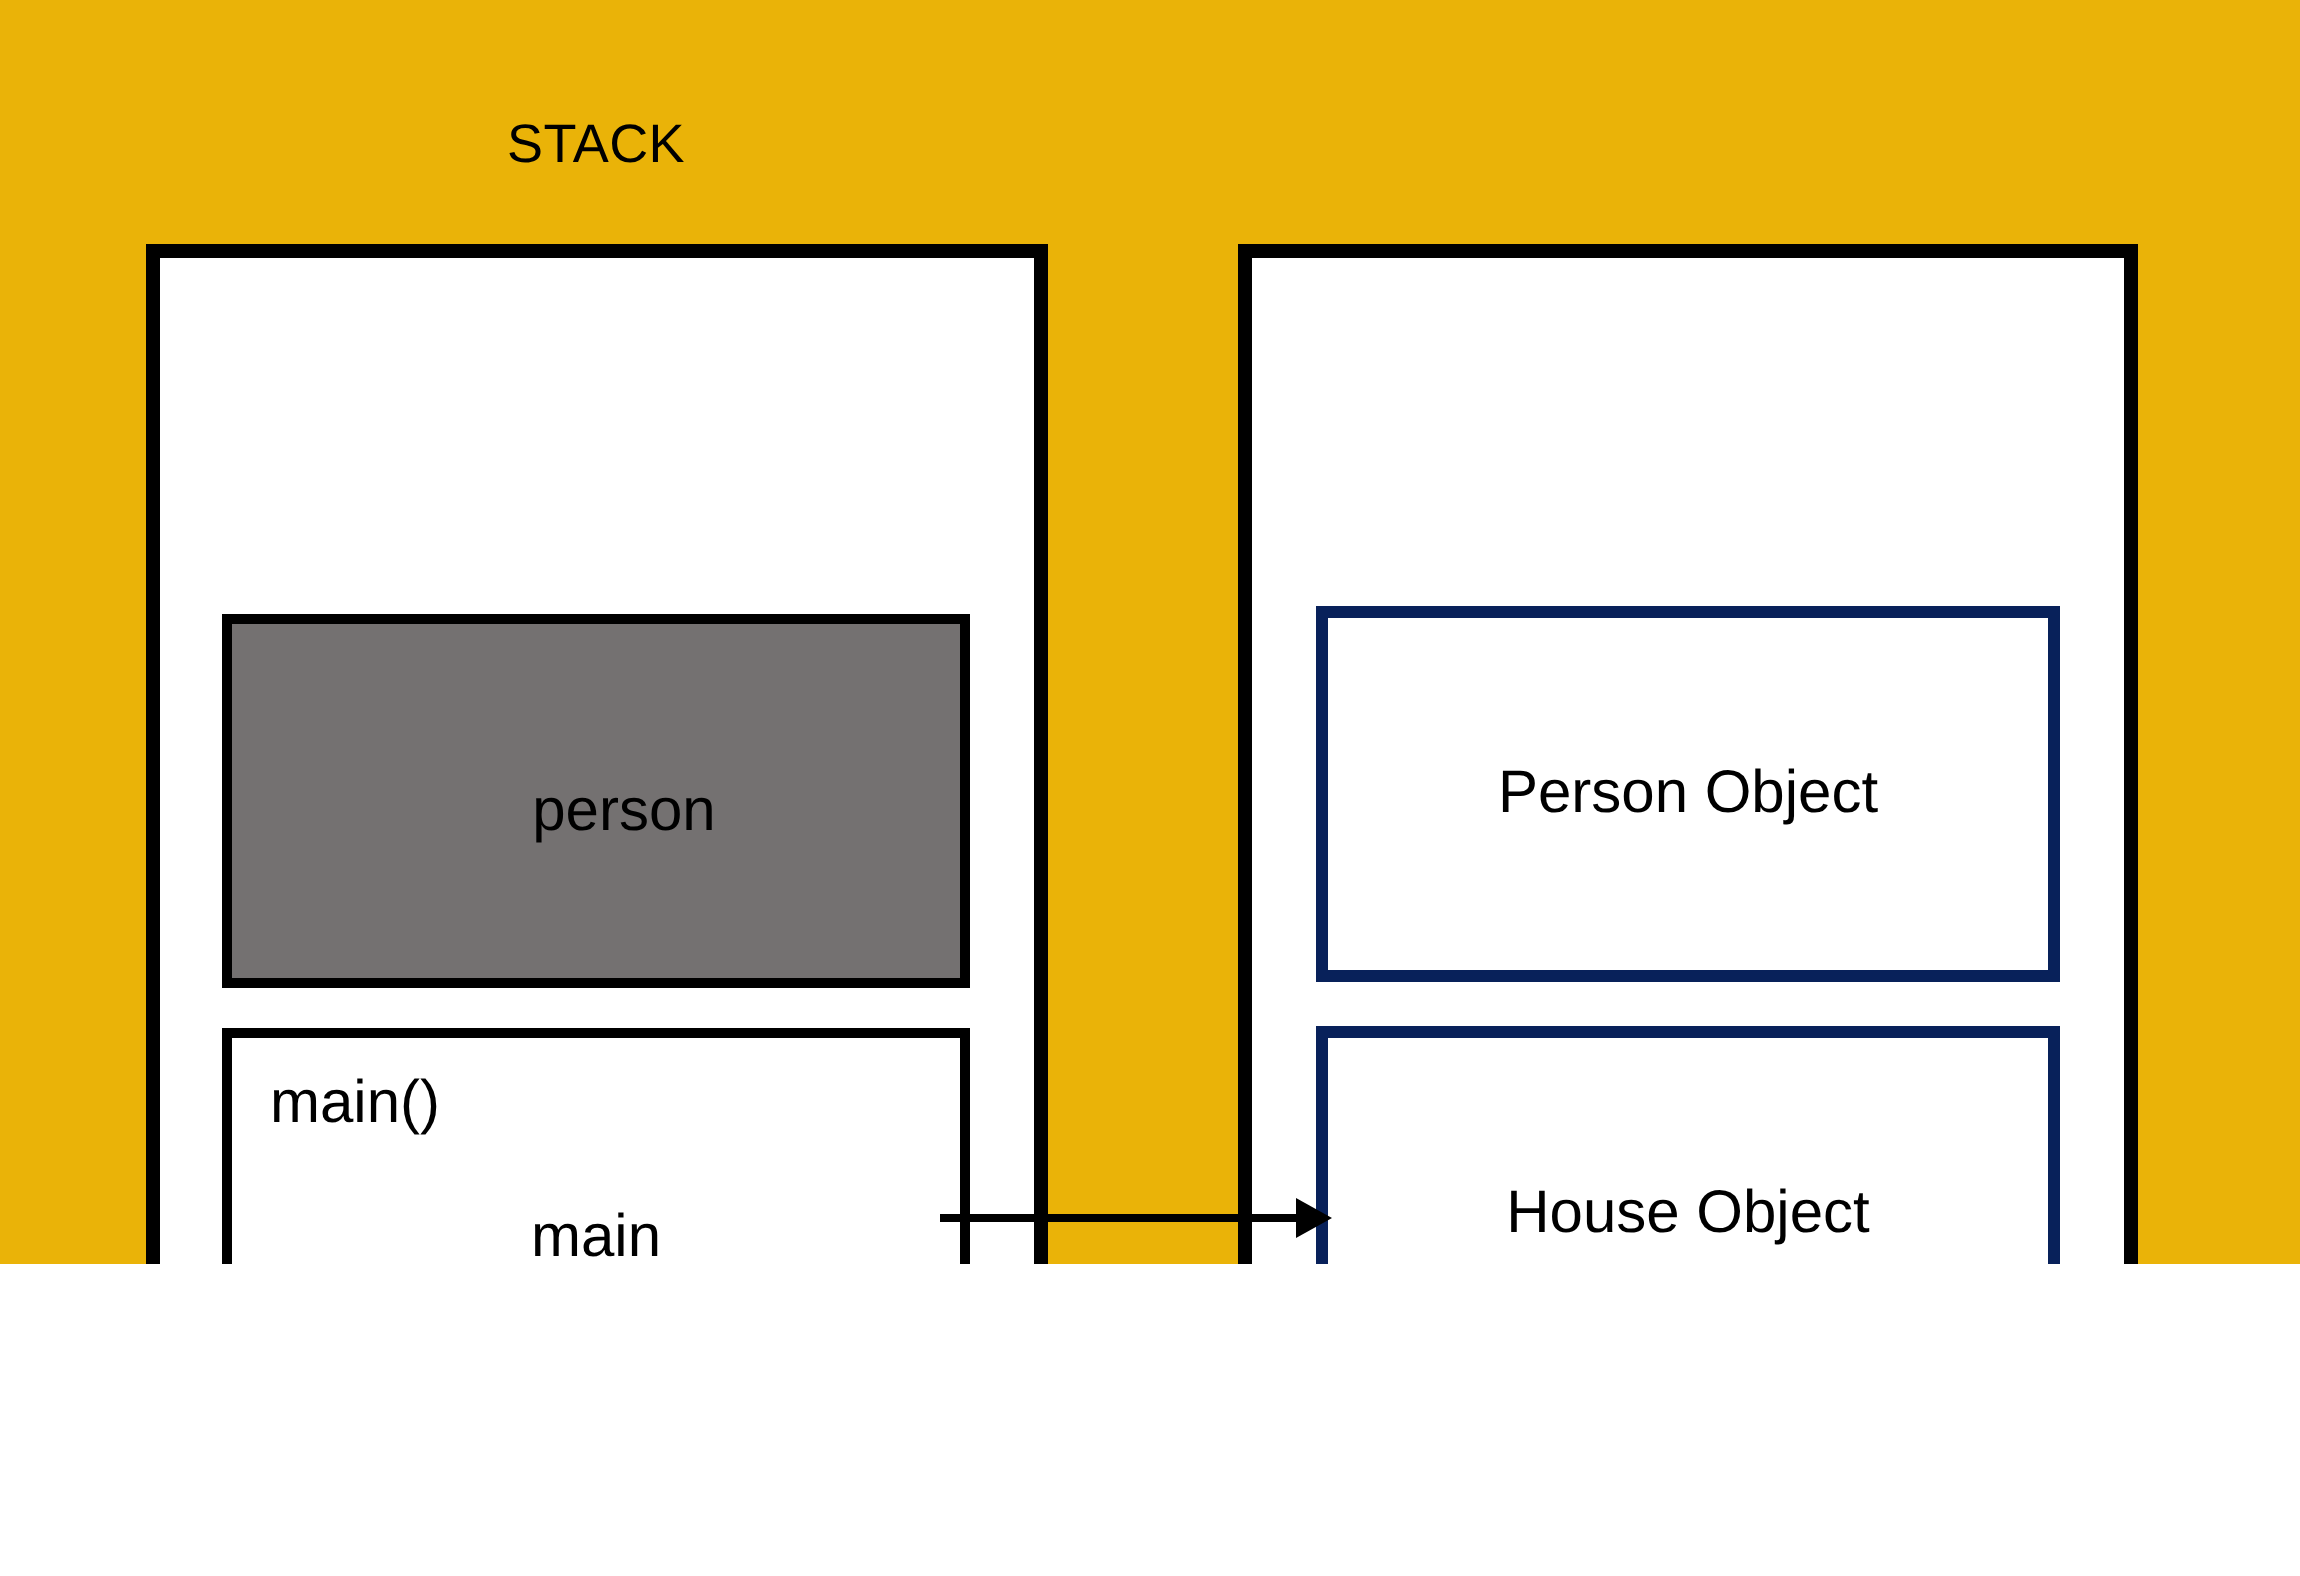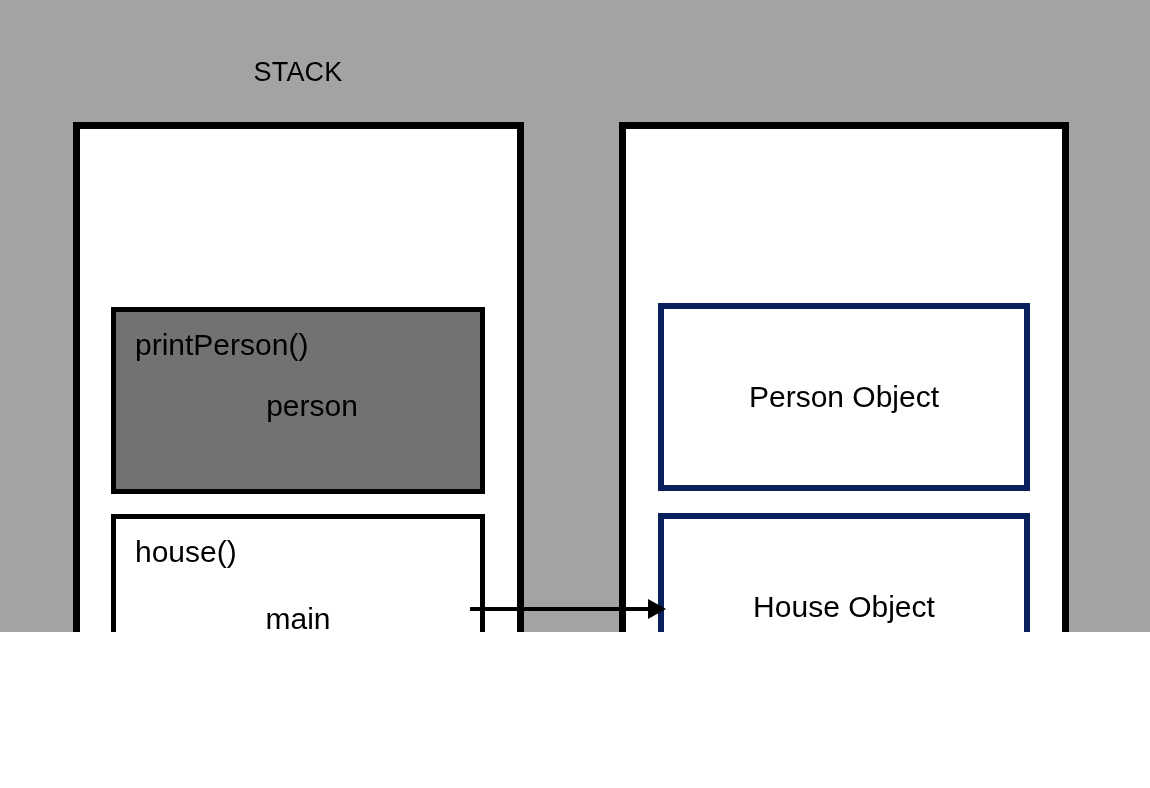--- a/index.html
+++ b/index.html
@@ -7,21 +7,21 @@
     padding: 0;
     background: #ffffff;
   }
   body {
     font-family: "Liberation Sans", sans-serif;
   }
   #canvas {
     position: relative;
     width: 1150px;
     height: 632px;
-    background: #a3a3a3;
+    background: #eab308;
     overflow: hidden;
   }
 
   
   .region-title {
     position: absolute;
     font-size: 27px;
     color: #000000;
     text-align: center;
     letter-spacing: 0.2px;
@@ -109,26 +109,25 @@
 <div id="canvas">
 
   <div class="region-title" id="stack-title">STACK</div>
 
 
   <div class="region-box" id="stack-region"></div>
 
   <div class="region-box" id="heap-region"></div>
 
   <div class="frame" id="frame-printperson">
-    <div class="frame-name">printPerson()</div>
     <div class="frame-var">person</div>
   </div>
 
   <div class="frame" id="frame-main">
-    <div class="frame-name">house()</div>
+    <div class="frame-name">main()</div>
     <div class="frame-var">main</div>
   </div>
 
   <div class="heap-object" id="heap-object-person">
     <span class="heap-object-label">Person Object</span>
   </div>
 
   <div class="heap-object" id="heap-object-house">
     <span class="heap-object-label">House Object</span>
   </div>

